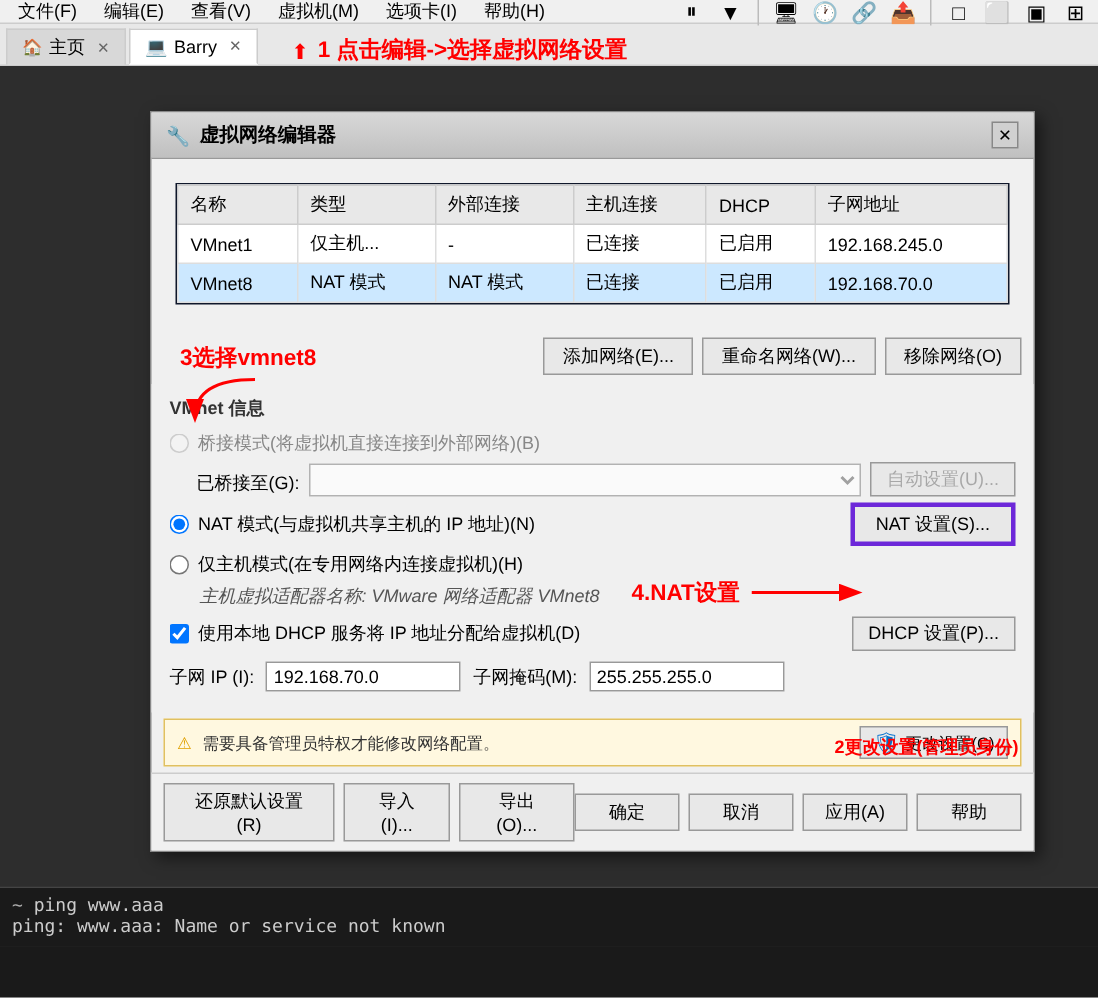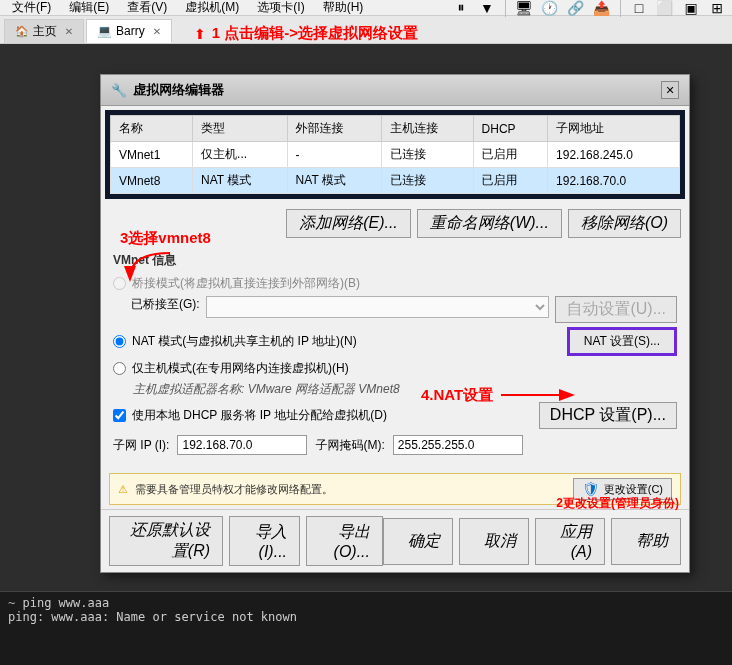--- a/index.html
+++ b/index.html
@@ -130,40 +130,39 @@
       font-size: 12px;
       font-weight: normal;
     }
     .net-table td {
       border: 1px solid #ddd;
       padding: 4px 8px;
       font-size: 12px;
     }
     .net-table tr.selected { background: #cce8ff; }
     .table-container {
-      border: 5px solid #0f172a;
-      margin: 4px;
+      border: 1px solid #0f172a;
+      margin: 16px;
     }
 
     
     .btn-row {
       display: flex;
       justify-content: flex-end;
       gap: 6px;
       padding: 6px 8px;
     }
     .dialog-btn {
       padding: 3px 12px;
-      font-size: 16px;
+      font-size: 12px;
       background: #e8e8e8;
       border: 1px solid #999;
       cursor: pointer;
       min-width: 70px;
-      text-align: right;
-      font-style: italic;
+      text-align: center;
     }
 
     
     .vmnet-info {
       padding: 8px 12px;
       background: #f0f0f0;
     }
     .section-label {
       font-size: 12px;
       font-weight: bold;
@@ -175,34 +174,34 @@
       align-items: center;
       gap: 6px;
       margin: 4px 0;
       font-size: 12px;
     }
     .radio-row input[type=radio] { margin: 0; }
     .radio-disabled { color: #888; }
 
     .dropdown-row {
       display: flex;
-      align-items: flex-start;
+      align-items: flex-end;
       gap: 6px;
       margin: 4px 0 4px 18px;
     }
     .dropdown-select {
       flex: 1;
       padding: 2px 4px;
       font-size: 12px;
       border: 1px solid #999;
       background: white;
     }
     .small-btn {
       padding: 2px 10px;
-      font-size: 16px;
+      font-size: 12px;
       background: #e8e8e8;
       border: 1px solid #999;
       cursor: pointer;
       white-space: nowrap;
     }
 
     .nat-row {
       display: flex;
       align-items: center;
       justify-content: space-between;

